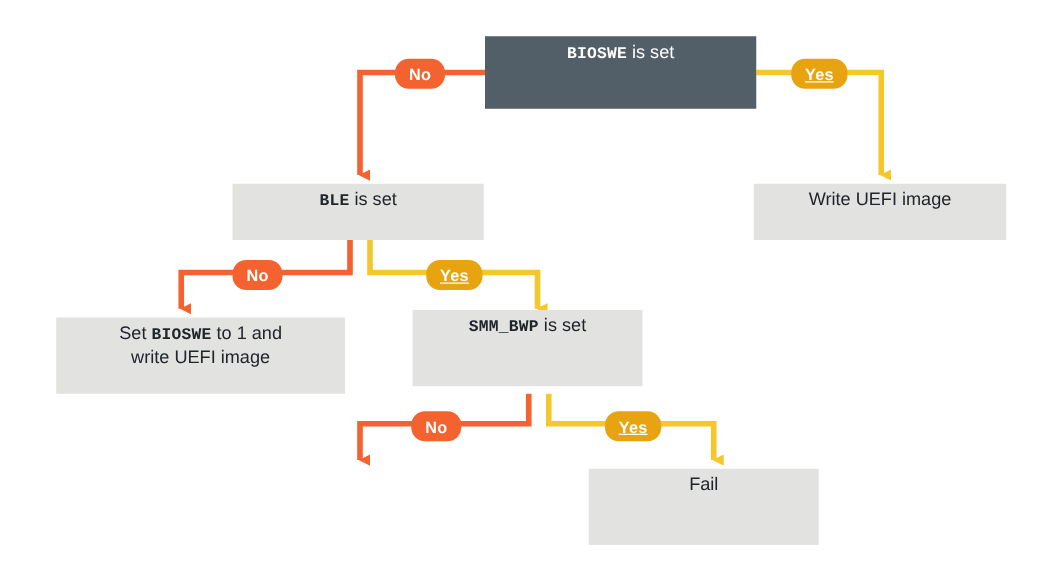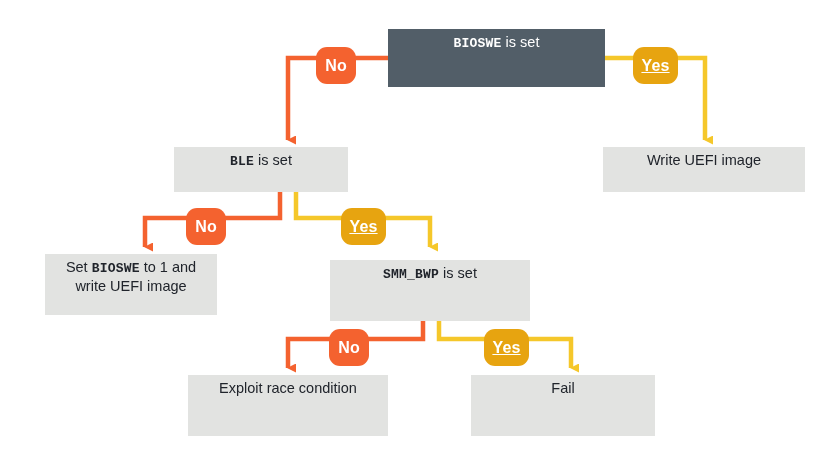--- a/index.html
+++ b/index.html
@@ -51,24 +51,24 @@
   }
   .node.decision-root .mono {
     color: #ffffff;
   }
   .pill {
     position: absolute;
     box-sizing: border-box;
     display: flex;
     align-items: center;
     justify-content: center;
-    height: 37px;
+    height: 24px;
     border-radius: 11px;
     color: #ffffff;
-    font-size: 16px;
+    font-size: 13px;
     font-weight: 700;
     letter-spacing: 0.2px;
     z-index: 3;
   }
   .pill.no {
     background: #f4622f;
   }
   .pill.yes {
     background: #e7a410;
     text-decoration: underline;
@@ -115,35 +115,32 @@
   </svg>
 
   <div class="node decision-root" style="left:388px; top:29px; width:217px; height:58px;">
     <span><span class="mono">BIOSWE</span><span> is set</span></span>
   </div>
 
   <div class="node" style="left:603px; top:147px; width:202px; height:45px;">
     <span>Write UEFI image</span>
   </div>
 
-  <div class="node" style="left:174px; top:147px; width:174px; height:45px;">
+  <div class="node" style="left:186px; top:147px; width:201px; height:45px;">
     <span><span class="mono">BLE</span><span> is set</span></span>
   </div>
 
-  <div class="node" style="left:45px; top:254px; width:172px; height:61px;">
+  <div class="node" style="left:45px; top:254px; width:231px; height:61px;">
     <span><span>Set </span><span class="mono">BIOSWE</span><span> to 1 and</span><br><span>write UEFI image</span></span>
   </div>
 
-  <div class="node" style="left:330px; top:260px; width:200px; height:61px;">
+  <div class="node" style="left:330px; top:248px; width:184px; height:61px;">
     <span><span class="mono">SMM_BWP</span><span> is set</span></span>
   </div>
 
-  <div class="node" style="left:188px; top:375px; width:200px; height:61px;">
-    <span>Exploit race condition</span>
-  </div>
 
   <div class="node" style="left:471px; top:375px; width:184px; height:61px;">
     <span>Fail</span>
   </div>
 
   <div class="pill no" style="left:316px; top:47px; width:40px;">
     <span>No</span>
   </div>
 
   <div class="pill yes" style="left:633px; top:47px; width:45px;">

